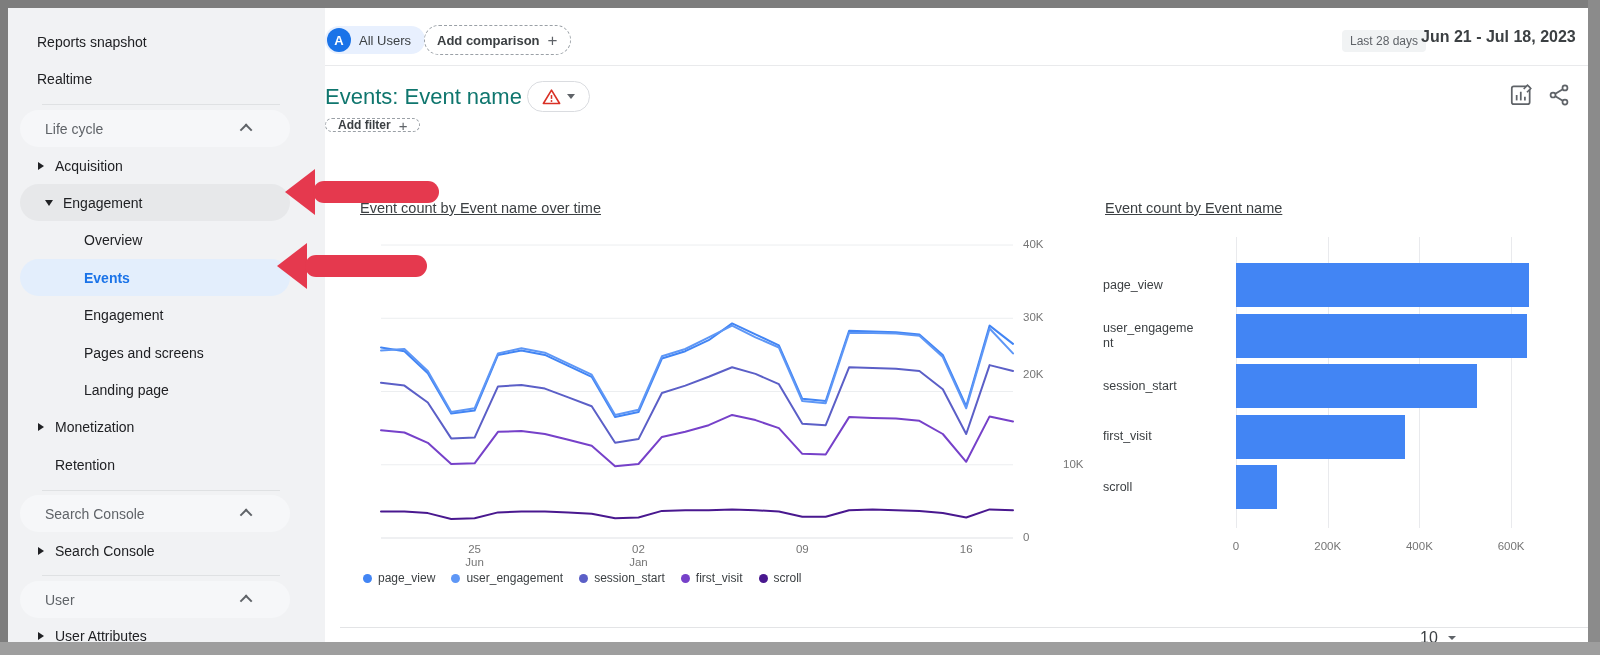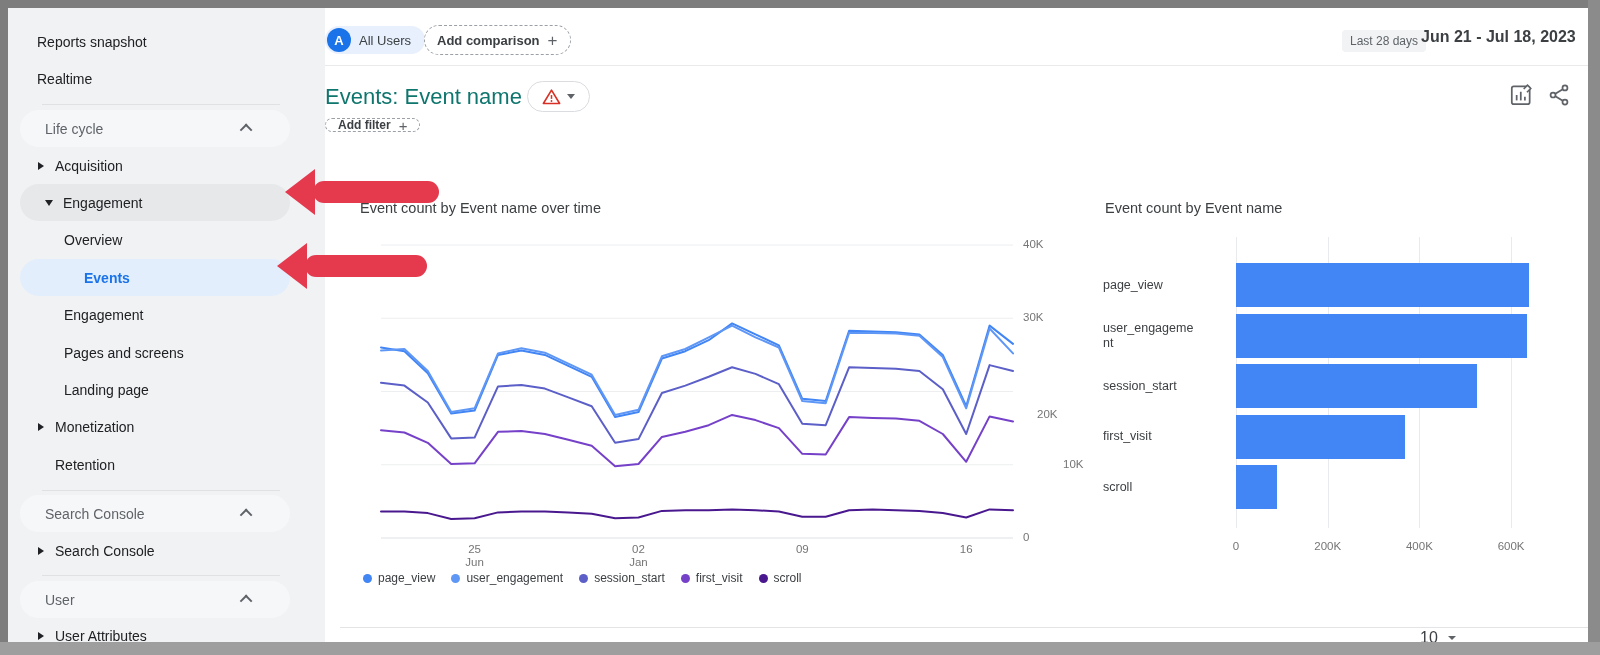--- a/index.html
+++ b/index.html
@@ -14,21 +14,21 @@
   
   .sidebar { left:8px; top:8px; width:317px; height:634px; background:#f1f2f4; z-index:1; }
   .side-row { position:absolute; left:0; width:317px; height:36px; display:flex; align-items:center; font-size:14px; color:#202124; cursor:pointer; }
   .side-pill { position:absolute; left:12px; width:270px; height:37px; border-radius:19px; display:flex; align-items:center; cursor:pointer; font-size:14px; }
   .pill-gray { background:#e7e8ea; }
   .pill-blue { background:#e3eefc; }
   .pill-ghost { background:#f6f7f9; }
   .side-header { color:#5f6368; }
   .lbl-top { padding-left:29px; }
   .lbl-parent { padding-left:47px; }
-  .lbl-child { padding-left:56px; }
+  .lbl-child { padding-left:76px; }
   .active-link { color:#1a73e8; font-weight:bold; }
   .side-div { position:absolute; left:34px; width:238px; height:1px; background:#dfe1e3; }
   .tri-right { position:absolute; left:30px; width:0; height:0; border-left:6px solid #202124; border-top:4px solid transparent; border-bottom:4px solid transparent; }
   .tri-down  { position:absolute; left:27px; width:0; height:0; border-top:6px solid #202124; border-left:4px solid transparent; border-right:4px solid transparent; }
   .chev-up { position:absolute; right:38px; width:9px; height:9px; border-left:2px solid #5f6368; border-top:2px solid #5f6368; transform:rotate(45deg) translateY(2px); }
 
   
   .chip { display:flex; align-items:center; border-radius:16px; cursor:pointer; }
   .chip-users { left:325px; top:26px; height:28px; padding:0 14px 0 2px; background:#e8f0fe; font-size:13px; color:#3c4043; }
   .avatar { width:24px; height:24px; border-radius:50%; background:#1a73e8; color:#fff; font-size:13px; font-weight:bold; display:flex; align-items:center; justify-content:center; margin-right:8px; }
@@ -37,21 +37,21 @@
   .date-preset { left:1342px; top:30px; height:22px; padding:0 8px; background:#f1f3f4; border-radius:4px; font-size:12px; color:#5f6368; display:flex; align-items:center; }
   .date-range { left:1421px; top:28px; font-size:16px; font-weight:bold; color:#3c4043; white-space:nowrap; }
   .hdiv { background:#e9eaec; height:1px; }
 
   .page-title { left:325px; top:84px; font-size:22px; color:#0f766e; }
   .title-pill { left:527px; top:81px; width:63px; height:31px; border:1px solid #dadce0; border-radius:16px; background:#fff; display:flex; align-items:center; justify-content:center; gap:6px; cursor:pointer; }
   .caret-down { width:0; height:0; border-top:5px solid #5f6368; border-left:4px solid transparent; border-right:4px solid transparent; }
 
   .icon-btn { width:26px; height:26px; cursor:pointer; }
 
-  .chart-title { font-size:14.5px; color:#3c4043; }
+  .chart-title { font-size:14.5px; color:#3c4043;text-decoration:underline; }
   .axis-lbl { position:absolute; font-size:11.5px; color:#757575; }
   .legend { left:363px; top:571px; display:flex; gap:16px; align-items:center; }
   .legend-item { display:flex; align-items:center; gap:6px; font-size:12px; color:#3c4043; }
   .legend-dot { width:9px; height:9px; border-radius:50%; }
 
   .bar-cat { position:absolute; left:1103px; width:97px; font-size:12.5px; color:#3c4043; display:flex; align-items:center; word-break:break-all; line-height:15px; }
   .vgrid { position:absolute; width:1px; background:#e9eaed; }
   .bar { position:absolute; background:#4285f4; }
 
   .footer-rows { left:1420px; top:629px; font-size:16px; color:#3c4043; display:flex; align-items:center; gap:10px; }
@@ -181,21 +181,21 @@
     <line x1="0" y1="8" x2="632" y2="8" stroke="#eceef0" stroke-width="1"></line>
     <polyline points="0.0,110.5 23.4,114.2 46.8,136.2 70.2,176.5 93.6,173.5 117.0,117.9 140.4,113.5 163.9,117.9 187.3,128.9 210.7,139.8 234.1,180.1 257.5,175.0 280.9,121.5 304.3,114.2 327.7,103.2 351.1,86.4 374.5,97.4 397.9,108.4 421.3,161.8 444.7,164.0 468.1,93.7 491.6,94.4 515.0,95.2 538.4,97.4 561.8,117.9 585.2,169.2 608.6,88.6 632.0,106.9" fill="none" stroke="#4285f4" stroke-width="2" stroke-linejoin="round" stroke-linecap="round"></polyline>
     <polyline points="0.0,113.5 23.4,112.0 46.8,134.0 70.2,175.0 93.6,171.3 117.0,116.4 140.4,111.3 163.9,115.7 187.3,126.7 210.7,137.7 234.1,177.9 257.5,172.8 280.9,119.3 304.3,112.0 327.7,100.3 351.1,88.6 374.5,100.3 397.9,110.5 421.3,164.0 444.7,166.2 468.1,95.9 491.6,95.9 515.0,96.6 538.4,98.8 561.8,120.1 585.2,171.3 608.6,91.5 632.0,116.4" fill="none" stroke="#5e97f6" stroke-width="2" stroke-linejoin="round" stroke-linecap="round"></polyline>
     <polyline points="0.0,145.7 23.4,148.6 46.8,165.5 70.2,201.4 93.6,200.6 117.0,149.4 140.4,147.9 163.9,151.6 187.3,160.4 210.7,169.2 234.1,205.8 257.5,202.1 280.9,156.0 304.3,148.6 327.7,139.8 351.1,130.3 374.5,136.9 397.9,147.2 421.3,186.7 444.7,188.2 468.1,130.3 491.6,131.1 515.0,131.8 538.4,134.0 561.8,152.3 585.2,197.0 608.6,128.1 632.0,134.0" fill="none" stroke="#5b5fc7" stroke-width="2" stroke-linejoin="round" stroke-linecap="round"></polyline>
     <polyline points="0.0,193.3 23.4,195.5 46.8,205.8 70.2,227.0 93.6,226.3 117.0,194.8 140.4,194.1 163.9,197.0 187.3,202.8 210.7,208.7 234.1,229.2 257.5,227.0 280.9,199.9 304.3,194.8 327.7,188.2 351.1,177.9 374.5,183.1 397.9,191.1 421.3,216.8 444.7,217.5 468.1,180.1 491.6,180.9 515.0,181.6 538.4,183.8 561.8,197.0 585.2,224.8 608.6,179.4 632.0,184.5" fill="none" stroke="#7641c9" stroke-width="2" stroke-linejoin="round" stroke-linecap="round"></polyline>
     <polyline points="0.0,274.6 23.4,274.6 46.8,276.1 70.2,282.0 93.6,281.2 117.0,275.4 140.4,274.6 163.9,274.6 187.3,275.4 210.7,276.8 234.1,281.2 257.5,280.5 280.9,273.9 304.3,273.2 327.7,273.2 351.1,272.4 374.5,273.2 397.9,274.6 421.3,279.8 444.7,279.8 468.1,273.2 491.6,272.4 515.0,273.2 538.4,273.9 561.8,276.1 585.2,280.5 608.6,272.4 632.0,273.2" fill="none" stroke="#49188f" stroke-width="2" stroke-linejoin="round" stroke-linecap="round"></polyline>
   </svg>
 <div id="line-ylabels">
     <div class="axis-lbl" style="left: 1023px; top: 531px; position: absolute;">0</div>
     <div class="axis-lbl" style="left: 1023px; top: 457.75px; position: absolute; margin-left: 40px;">10K</div>
-    <div class="axis-lbl" style="left: 1023px; top: 408px; position: absolute; margin-left: 14px;">20K</div>
+    <div class="axis-lbl" style="left: 1023px; top: 368px; position: absolute;">20K</div>
     <div class="axis-lbl" style="left: 1023px; top: 311.25px; position: absolute;">30K</div>
     <div class="axis-lbl" style="left: 1023px; top: 238px; position: absolute;">40K</div>
   </div>
 <div id="line-xlabels">
     <div class="axis-lbl" style="left: 449.63px; top: 543px; width: 50px; text-align: center; line-height: 13px; position: absolute;">
       <div>25</div>
       <div>Jun</div>
     </div>
     <div class="axis-lbl" style="left: 613.481px; top: 543px; width: 50px; text-align: center; line-height: 13px; position: absolute;">
       <div>02</div>

